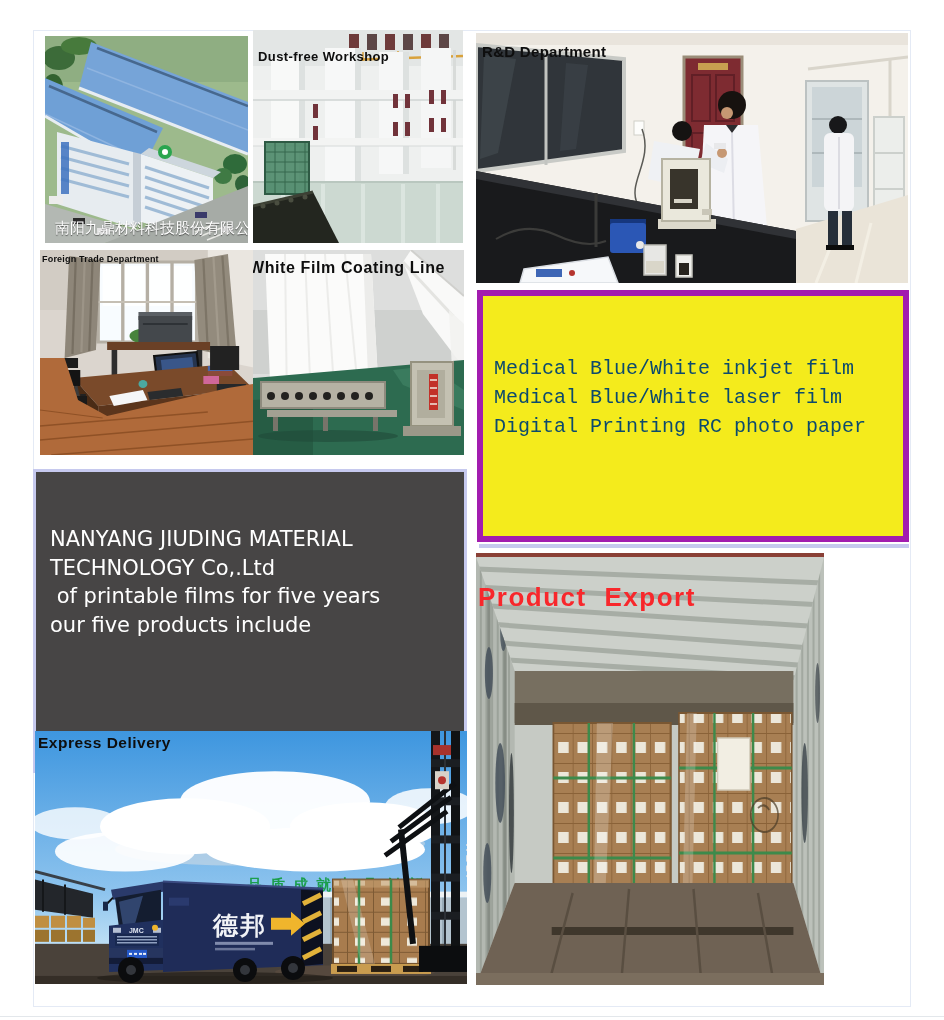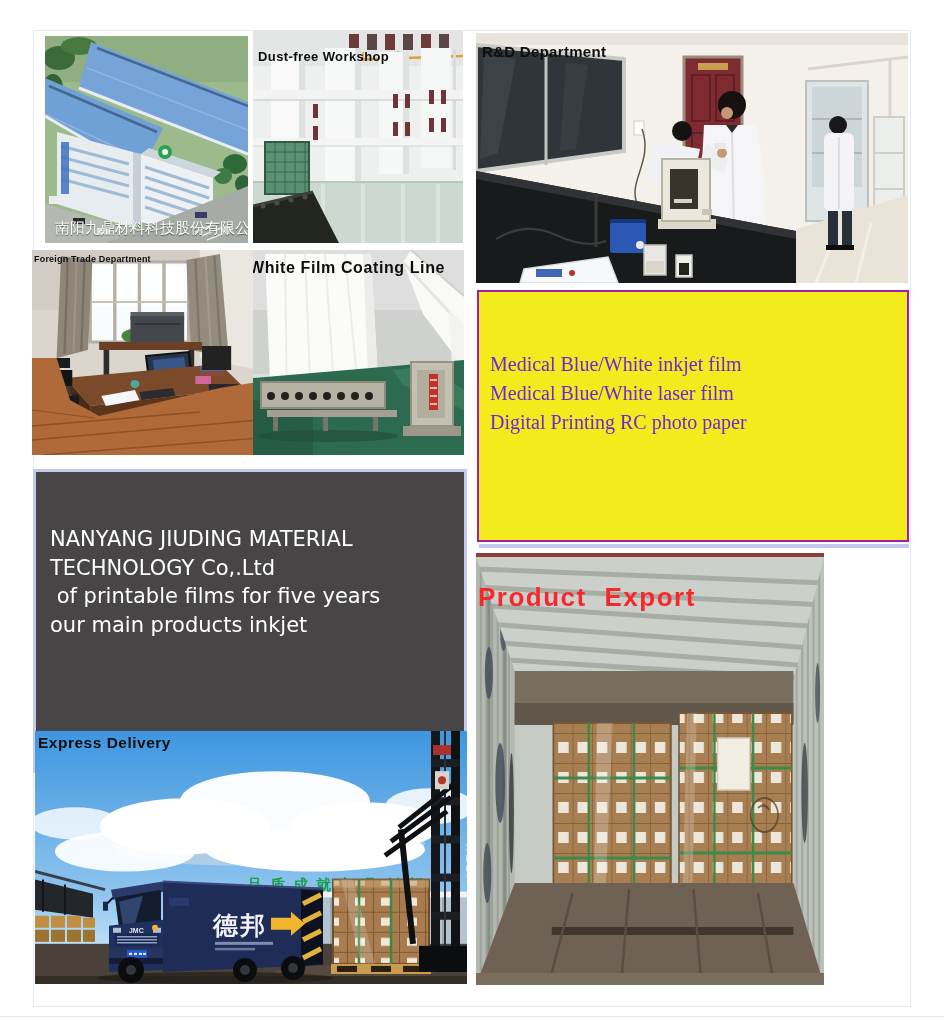--- a/index.html
+++ b/index.html
@@ -16,33 +16,33 @@
   .lbl-rnd { left:6px; top:10px; font-size:15px; letter-spacing:.3px; }
   .lbl-foreign { left:2px; top:4px; font-size:9px; letter-spacing:.2px; }
   .lbl-coating { left:-4px; top:9px; font-size:16px; letter-spacing:.6px; }
   .lbl-express { left:3px; top:3px; font-size:15.5px; letter-spacing:.5px; }
   .lbl-export { left:2px; top:29px; font-size:26px; letter-spacing:1.5px; word-spacing:9px; color:#f8272b; }
   .factory-caption { position:absolute; left:10px; top:183px; font-size:15px; color:#ffffff;
      font-family:sans-serif; text-shadow:0 1px 1px rgba(40,40,40,.7); white-space:nowrap; }
 
   #ph-factory  { left:45px;  top:36px;  width:203px; height:207px; }
   #ph-dustfree { left:253px; top:30px;  width:210px; height:213px; }
-  #ph-foreign  { left:32px;  top:250px; width:226px; height:205px;text-align:right; }
+  #ph-foreign  { left:40px;  top:250px; width:226px; height:205px;text-align:right; }
   #ph-coating  { left:253px; top:250px; width:211px; height:205px; }
   #ph-rnd      { left:476px; top:33px;  width:432px; height:250px; }
   #ph-express  { left:35px;  top:731px; width:432px; height:253px; }
   #ph-export   { left:476px; top:553px; width:348px; height:432px; }
 
   .company-box { position:absolute; left:33px; top:469px; width:434px; height:304px;
      background:#474545; border:3px solid #c6c9ee; color:#ffffff;
      font-family:"DejaVu Sans", sans-serif; font-size:21px; line-height:28.5px;
      padding:53px 6px 0 14px; }
   .product-box { position:absolute; left:477px; top:290px; width:432px; height:252px;
-     background:#f4eb1c; border:2px solid #a21caf; color:#6d28d9;
-     font-family:Liberation Serif, serif; font-size:20px; line-height:29px;
+     background:#f4eb1c; border:6px solid #a21caf; color:#0c4a6e;
+     font-family:Liberation Mono, monospace; font-size:20px; line-height:29px;
      padding:58px 4px 0 11px; }
   .lavender-strip { position:absolute; left:479px; top:544px; width:430px; height:4px; background:#c6c9ee; }
   .textline { white-space:pre; }
 </style>
 </head>
 <body>
 
 <div id="canvas">
   <div class="outline"></div>
 
@@ -421,21 +421,21 @@
         <circle cx="96" cy="240" r="3" fill="#b5342e"></circle>
       </g>
     </svg>
     <div class="plabel lbl-rnd">R&amp;D Department</div>
   </figure>
 
   <div class="company-box">
     <div class="textline">NANYANG JIUDING MATERIAL</div>
     <div class="textline">TECHNOLOGY Co,.Ltd</div>
     <div class="textline"> of printable films for five years</div>
-    <div class="textline">our main products inkjet</div>
+    <div class="textline">our five products include</div>
   </div>
 
   <div class="product-box">
     <div class="textline">Medical Blue/White inkjet film</div>
     <div class="textline">Medical Blue/White laser film</div>
     <div class="textline">Digital Printing RC photo paper</div>
   </div>
   <div class="lavender-strip"></div>
 
   <figure class="photo" id="ph-express">

